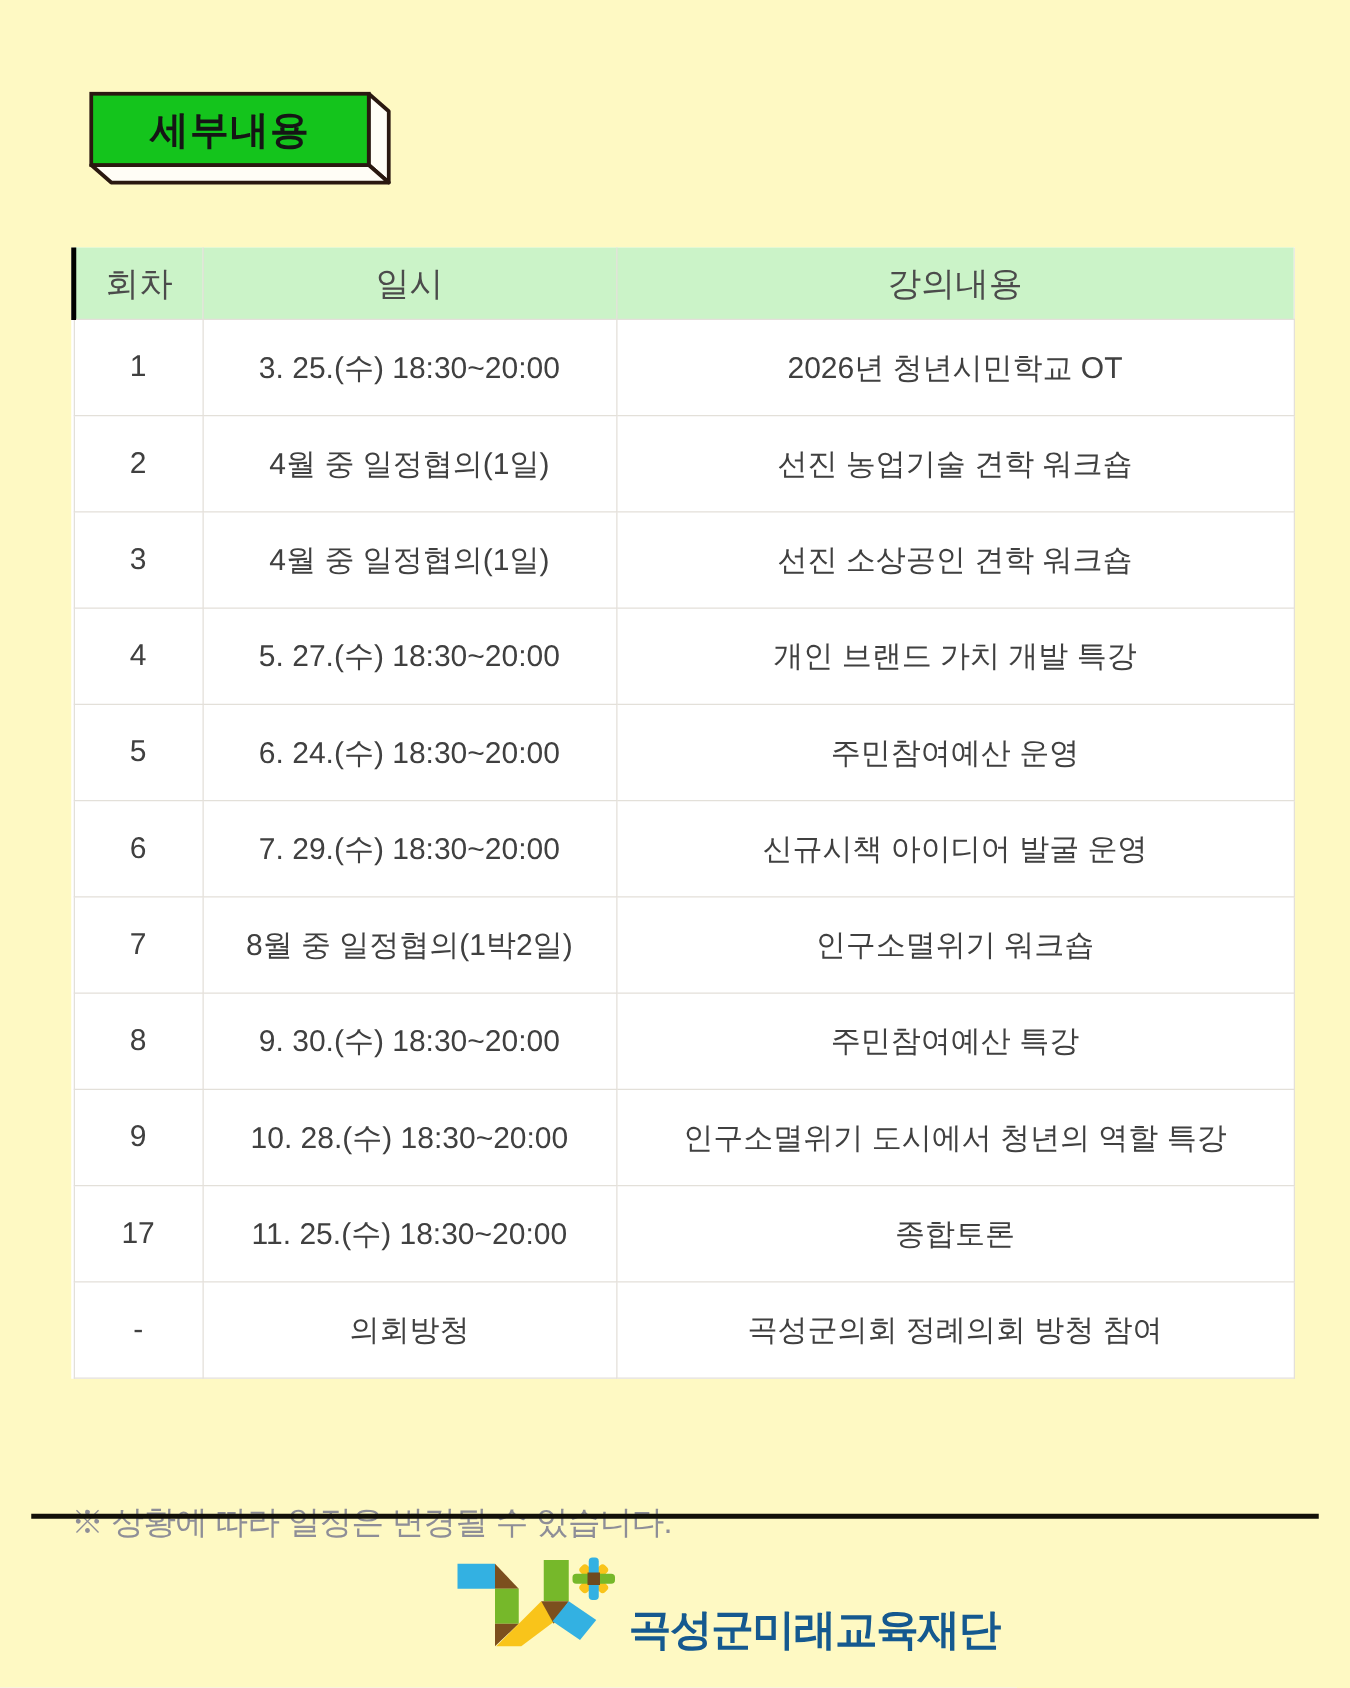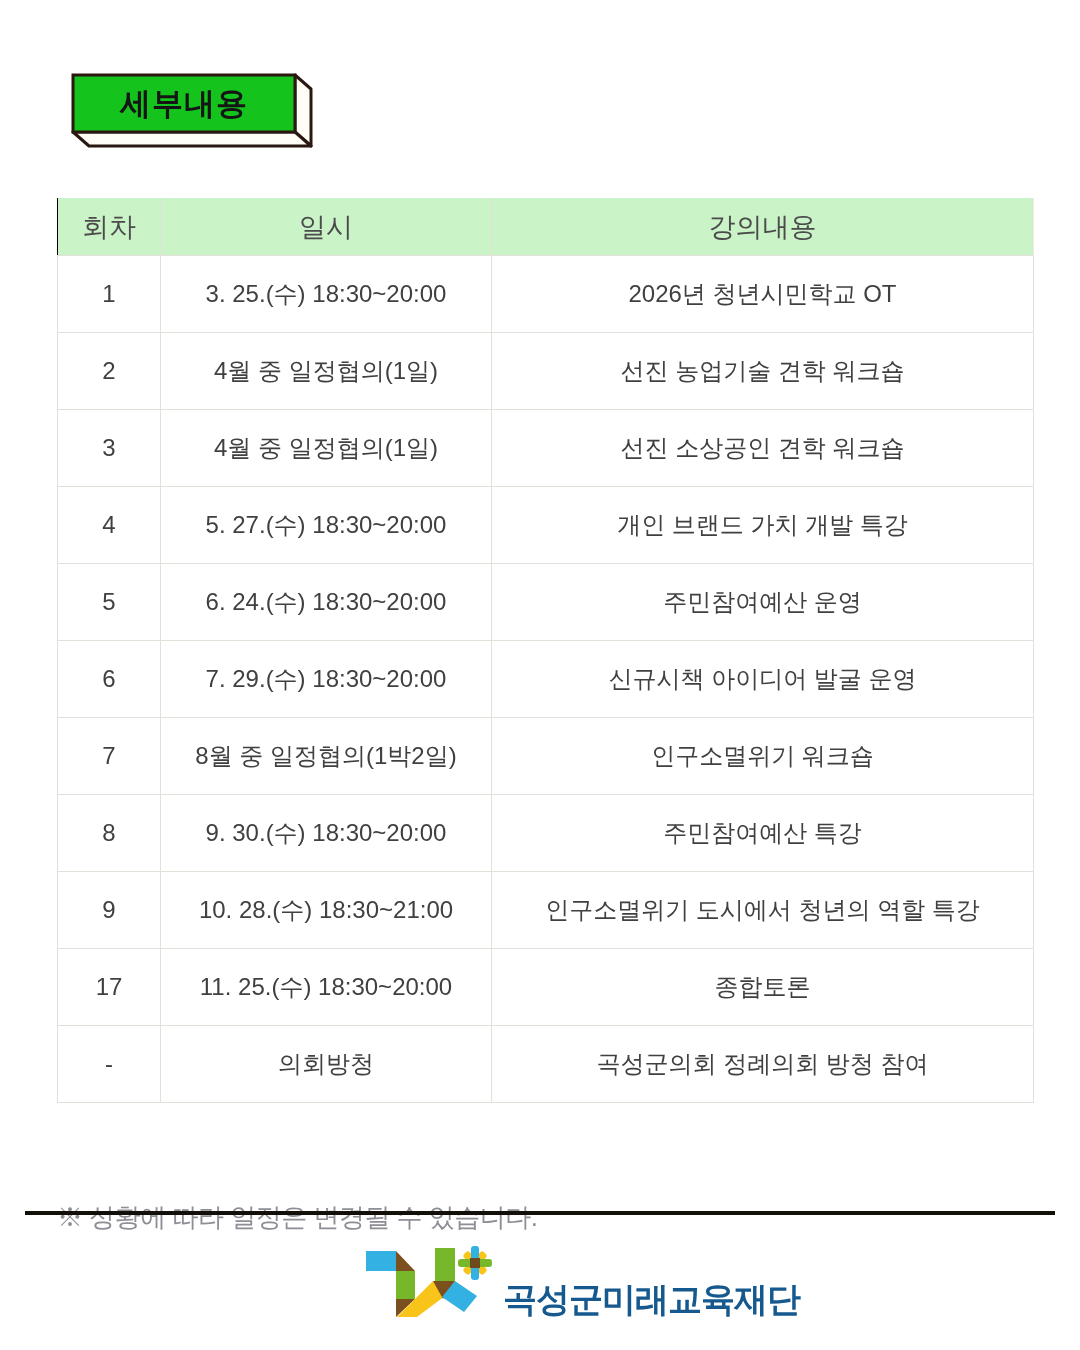--- a/index.html
+++ b/index.html
@@ -3,21 +3,21 @@
 <meta charset="utf-8">
 <style>
   html,body{margin:0;padding:0;}
   body{
     font-family:"Liberation Sans", sans-serif;
     background:#e8e8e8;
   }
   .canvas{
     position:relative;
     width:1080px;height:1350px;
-    background:#ffffff;
+    background:#fef9c3;
     overflow:hidden;
     margin:0 auto;
   }
 
   
   .badge-wrap{position:absolute;left:56px;top:69px;width:330px;height:160px;}
   .badge-label{
     position:absolute;left:73px;top:75px;width:222px;height:57px;
     display:flex;align-items:center;justify-content:center;
     font-size:31px;font-weight:bold;color:#151515;letter-spacing:1px;
@@ -32,21 +32,21 @@
   table.sched col.c1{width:103px;}
   table.sched col.c2{width:331px;}
   table.sched col.c3{width:542px;}
   table.sched th{
     background:#CBF3C8;
     height:55px;
     font-size:27px;font-weight:500;color:#4B4B4B;
     border:1px solid #E3E0D9;border-top:none;
     text-align:center;vertical-align:middle;
   }
-  table.sched th:first-child{border-left:1px solid #000000;}
+  table.sched th:first-child{border-left:4px solid #000000;}
   table.sched th:last-child{border-right:1px solid #EDEAE3;margin-top:19px;}
   table.sched td{
     height:74px;
     font-size:24px;color:#404040;
     border:1px solid #E3E0D9;
     text-align:center;vertical-align:middle;
     background:#ffffff;
   }
 
   
@@ -57,21 +57,21 @@
 
   
   .divider{
     position:absolute;left:25px;top:1211px;width:1030px;height:4px;
     background:#121008;
   }
 
   
   .logo{
     position:absolute;left:363px;top:1243px;
-    display:flex;align-items:center;
+    display:flex;align-items:flex-end;
   }
   .logo-mark{display:block;}
   .logo-text{
     margin-left:8px;margin-top:30px;
     font-size:34px;font-weight:bold;color:#15598F;letter-spacing:-1px;
   }
 </style>
 </head>
 <body>
 
@@ -135,21 +135,21 @@
           <td>8월 중 일정협의(1박2일)</td>
           <td>인구소멸위기 워크숍</td>
         </tr>
         <tr>
           <td>8</td>
           <td>9. 30.(수)  18:30~20:00</td>
           <td>주민참여예산 특강</td>
         </tr>
         <tr>
           <td>9</td>
-          <td>10. 28.(수)  18:30~21:00</td>
+          <td>10. 28.(수)  18:30~20:00</td>
           <td>인구소멸위기 도시에서 청년의 역할 특강</td>
         </tr>
         <tr>
           <td>17</td>
           <td>11. 25.(수)  18:30~20:00</td>
           <td>종합토론</td>
         </tr>
         <tr>
           <td>-</td>
           <td>의회방청</td>

